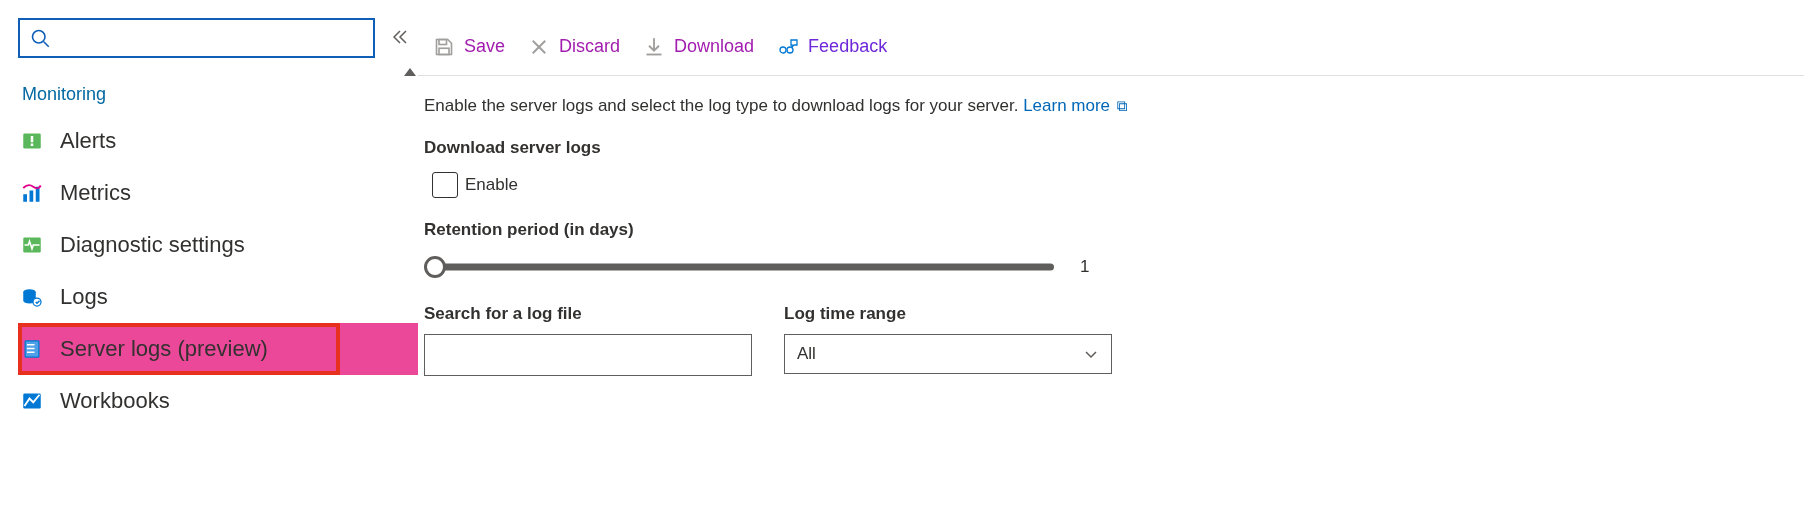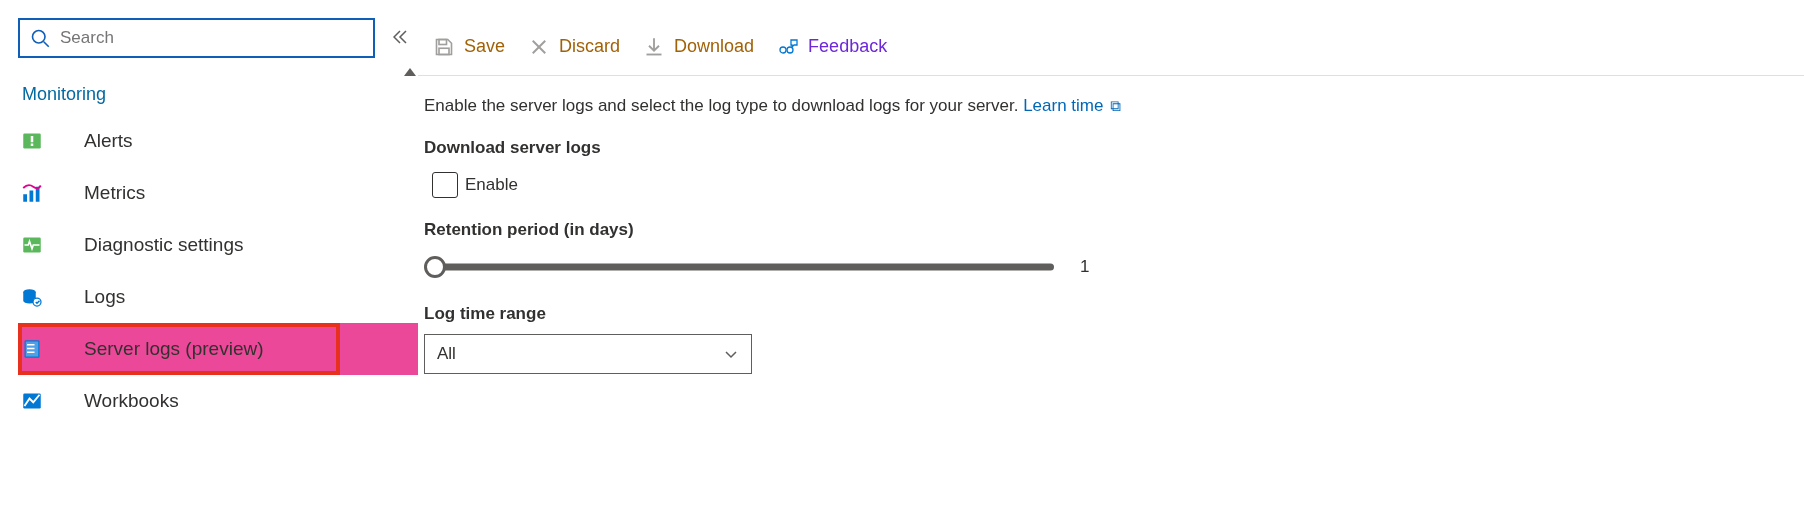--- a/index.html
+++ b/index.html
@@ -16,27 +16,27 @@
 
   .scroll-indicator { position: absolute; right: 2px; top: 68px; width: 0; height: 0; border-left: 6px solid transparent; border-right: 6px solid transparent; border-bottom: 8px solid #605e5c; }
 
   .section-heading { font-size: 18px; font-weight: 400; color: #0369a1; margin: 26px 0 10px 4px; }
 
   .nav-list { list-style: none; }
   .nav-item { display: flex; align-items: center; gap: 18px; height: 52px; padding-left: 4px; cursor: pointer; position: relative; }
   .nav-item.selected { background: #ec4899; }
   .nav-item.highlighted::after { content:""; position:absolute; left:0; top:0; right:78px; bottom:0; border:4px solid #e8301f; pointer-events:none; }
   .nav-icon { width: 20px; height: 20px; display:flex; align-items:center; justify-content:center; }
-  .nav-label { font-size: 19px; color: #323130; margin-left: 24px; }
+  .nav-label { font-size: 22px; color: #323130; }
 
   
   .main { flex: 1; padding: 36px 0 0 0; position: relative; }
 
   .toolbar { display: flex; align-items: center; gap: 24px; padding-left: 16px; padding-bottom: 18px; }
-  .tool-btn { display: flex; align-items: center; gap: 10px; font-size: 18px; cursor: pointer; color: #a16207; }
+  .tool-btn { display: flex; align-items: center; gap: 10px; font-size: 18px; cursor: pointer; color: #a21caf; }
   .tool-btn.enabled { color: #6d28d9; }
   .tool-btn svg { width: 20px; height: 20px; }
   .divider { height: 1px; background: #e1dfdd; margin-left: 0; }
 
   .desc { padding: 20px 0 0 6px; font-size: 17px; color: #323130; }
   .desc a { color: #0067b8; text-decoration: none; }
   .ext-icon { color:#0067b8; font-size:15px; margin-left:2px; }
 
   .form-area { padding-left: 6px; }
 
@@ -65,21 +65,20 @@
 
   <aside class="sidebar">
     <div class="search-row">
       <div class="search-box">
         <span class="nav-icon">
           <svg viewBox="0 0 16 16" fill="none" stroke="#0f5fb8" stroke-width="1.3">
               <circle cx="7" cy="7" r="5"></circle>
               <line x1="11" y1="11" x2="15" y2="15"></line>
             </svg>
         </span>
-        <input type="text" placeholder="Search" style="">
       </div>
       <span class="collapse-btn">
         <svg width="14" height="14" viewBox="0 0 14 14" fill="none" stroke="#605e5c" stroke-width="1.5">
             <path d="M7 1 L1 7 L7 13"></path>
             <path d="M13 1 L7 7 L13 13"></path>
           </svg>
       </span>
     </div>
     <div class="scroll-indicator"></div>
 
@@ -183,40 +182,44 @@
             <circle cx="12" cy="12" r="3"></circle>
             <path d="M13 2 h6 v5 h-3 l-2 2 v-2 h-1 z"></path>
           </svg>
         <span>Feedback</span>
       </div>
     </div>
     <div class="divider"></div>
 
     <div class="desc">
       <span>Enable the server logs and select the log type to download logs for your server.</span>
-      <a href="#"><span>Learn time</span> <span class="ext-icon">⧉</span></a>
+      <a href="#"><span>Learn more</span> <span class="ext-icon">⧉</span></a>
     </div>
 
     <div class="form-area">
       <div class="section-label">Download server logs</div>
       <div class="checkbox-row">
         <div class="checkbox"></div>
         <span>Enable</span>
       </div>
 
       <div class="section-label">Retention period (in days)</div>
       <div class="slider-wrap">
         <div class="slider">
           <div class="slider-track"></div>
           <div class="slider-thumb"></div>
         </div>
         <span class="slider-val">1</span>
       </div>
 
       <div class="field-row">
+        <div class="field">
+          <label>Search for a log file</label>
+          <input class="text-input" type="text" value="" style="">
+        </div>
         <div class="field">
           <label>Log time range</label>
           <div class="select">
             <span>All</span>
             <svg class="chevron" viewBox="0 0 16 16" fill="none" stroke="#605e5c" stroke-width="1.5">
                 <path d="M3 6 l5 5 l5 -5"></path>
               </svg>
           </div>
         </div>
       </div>

